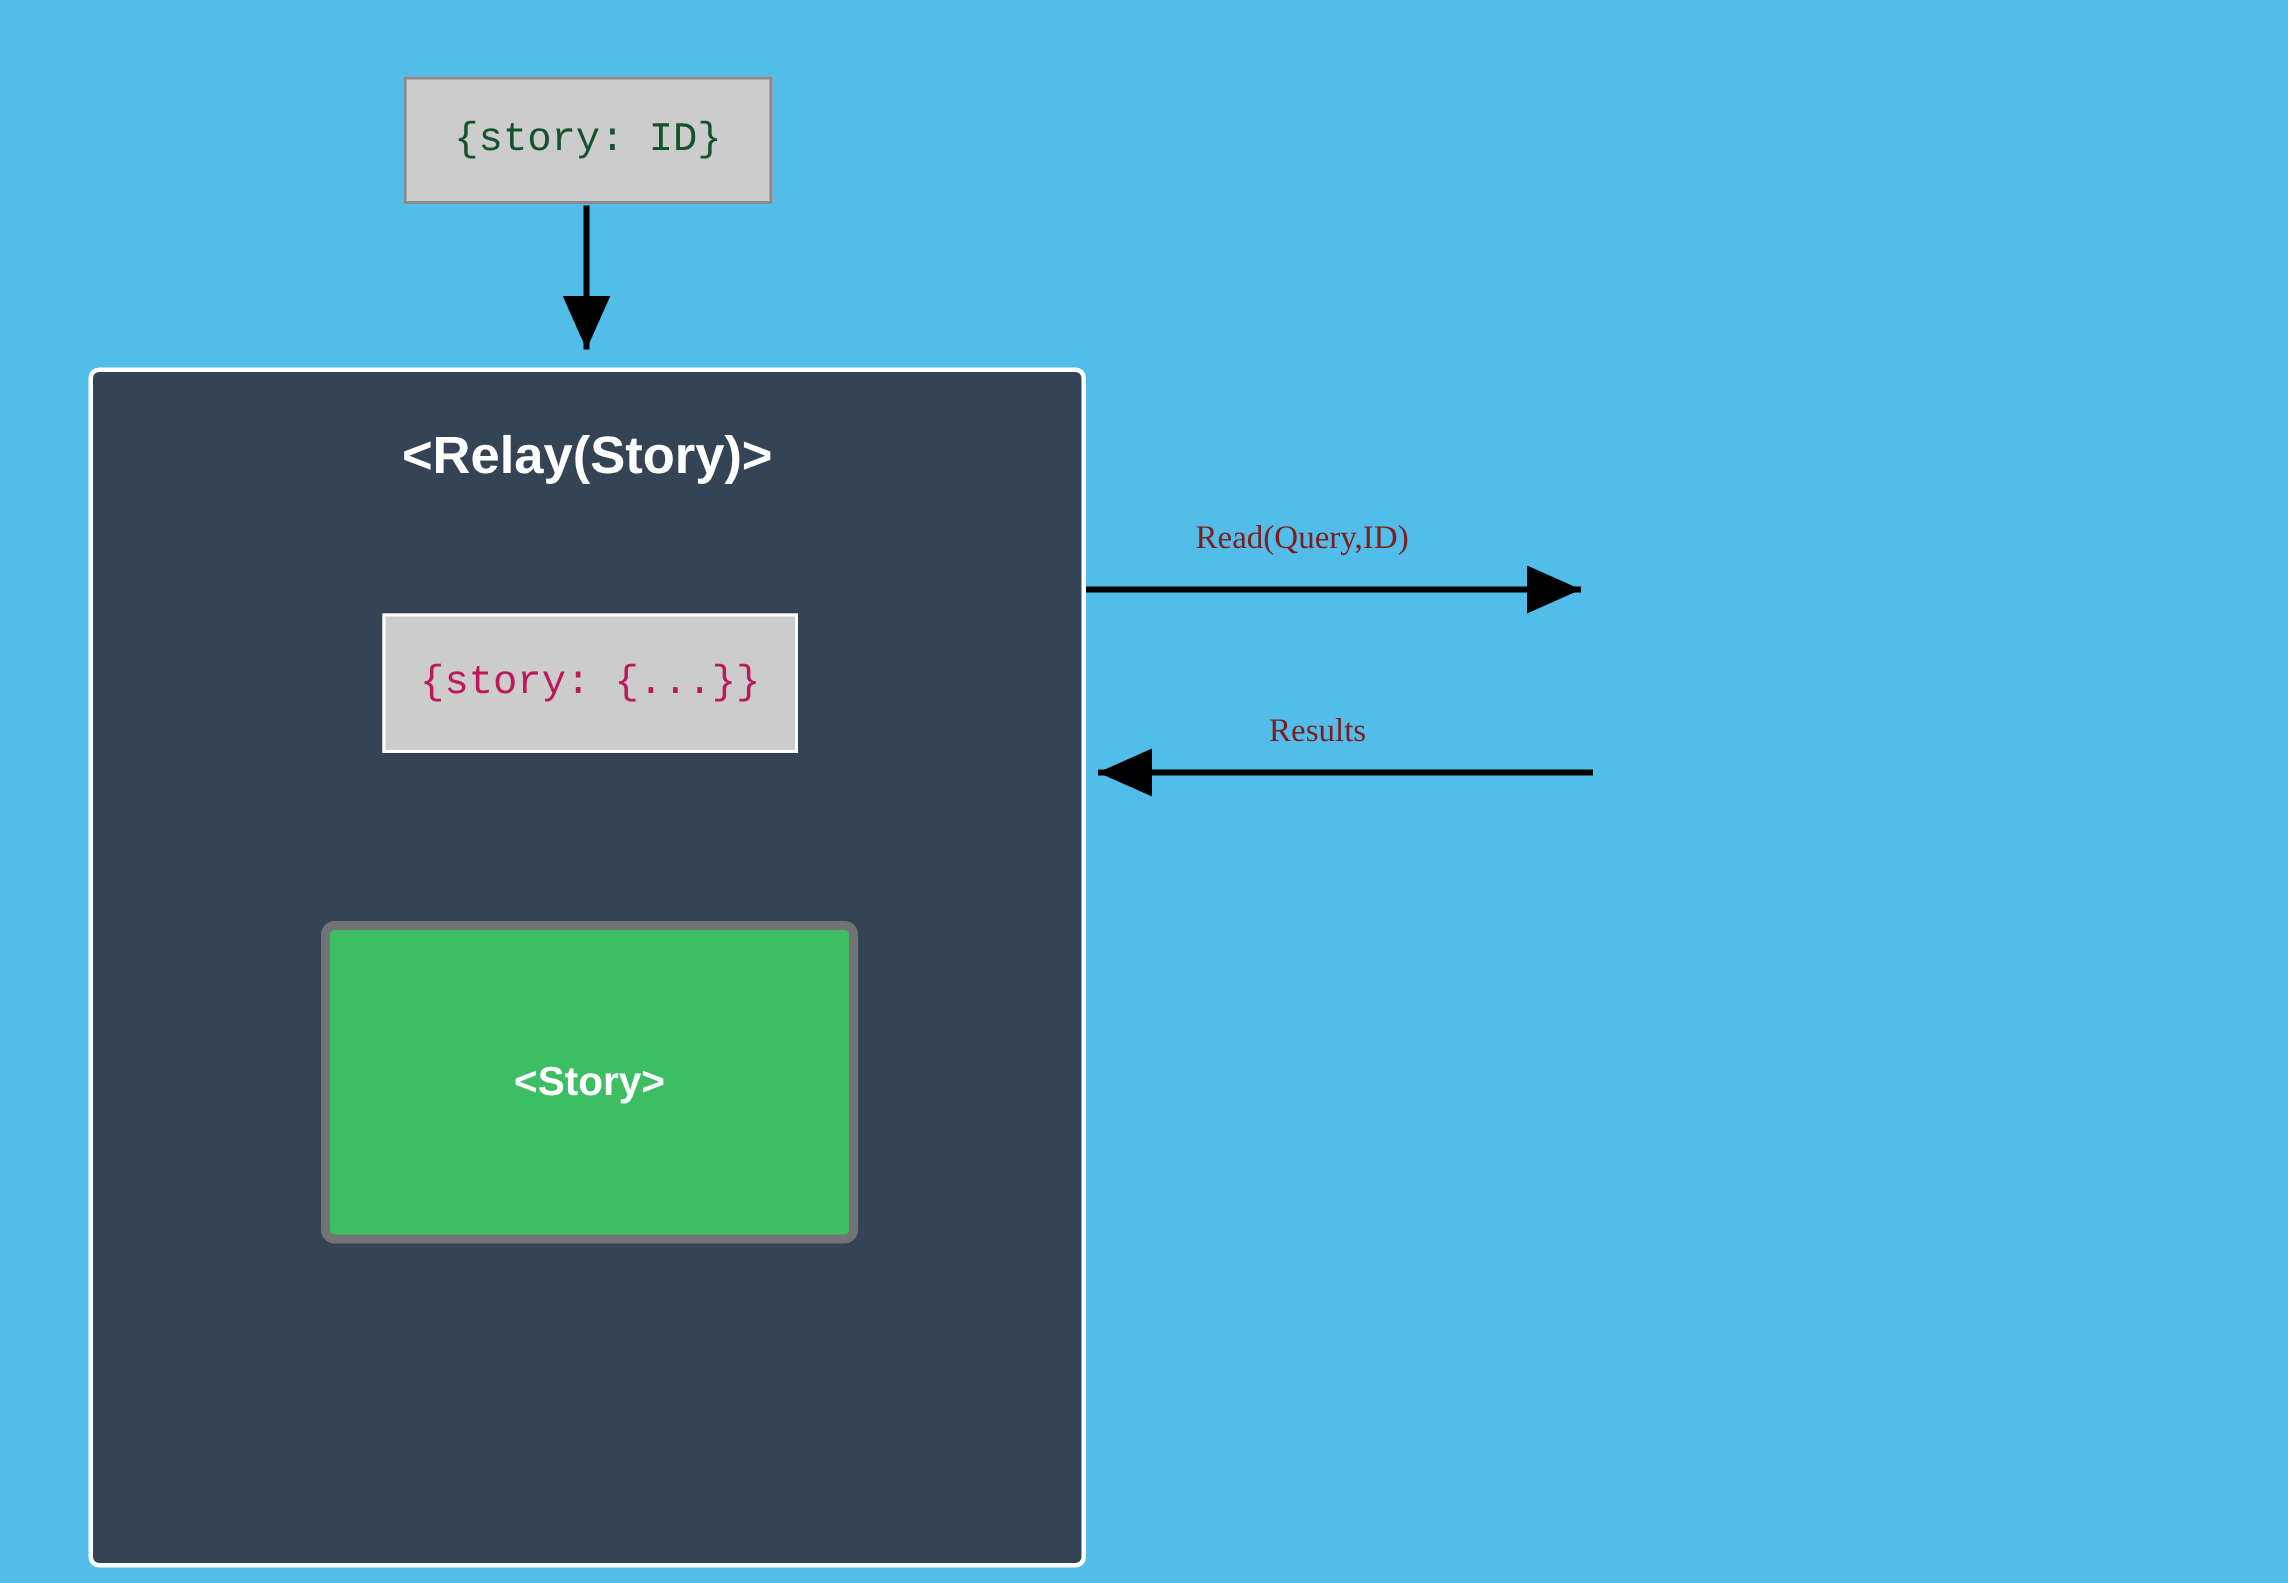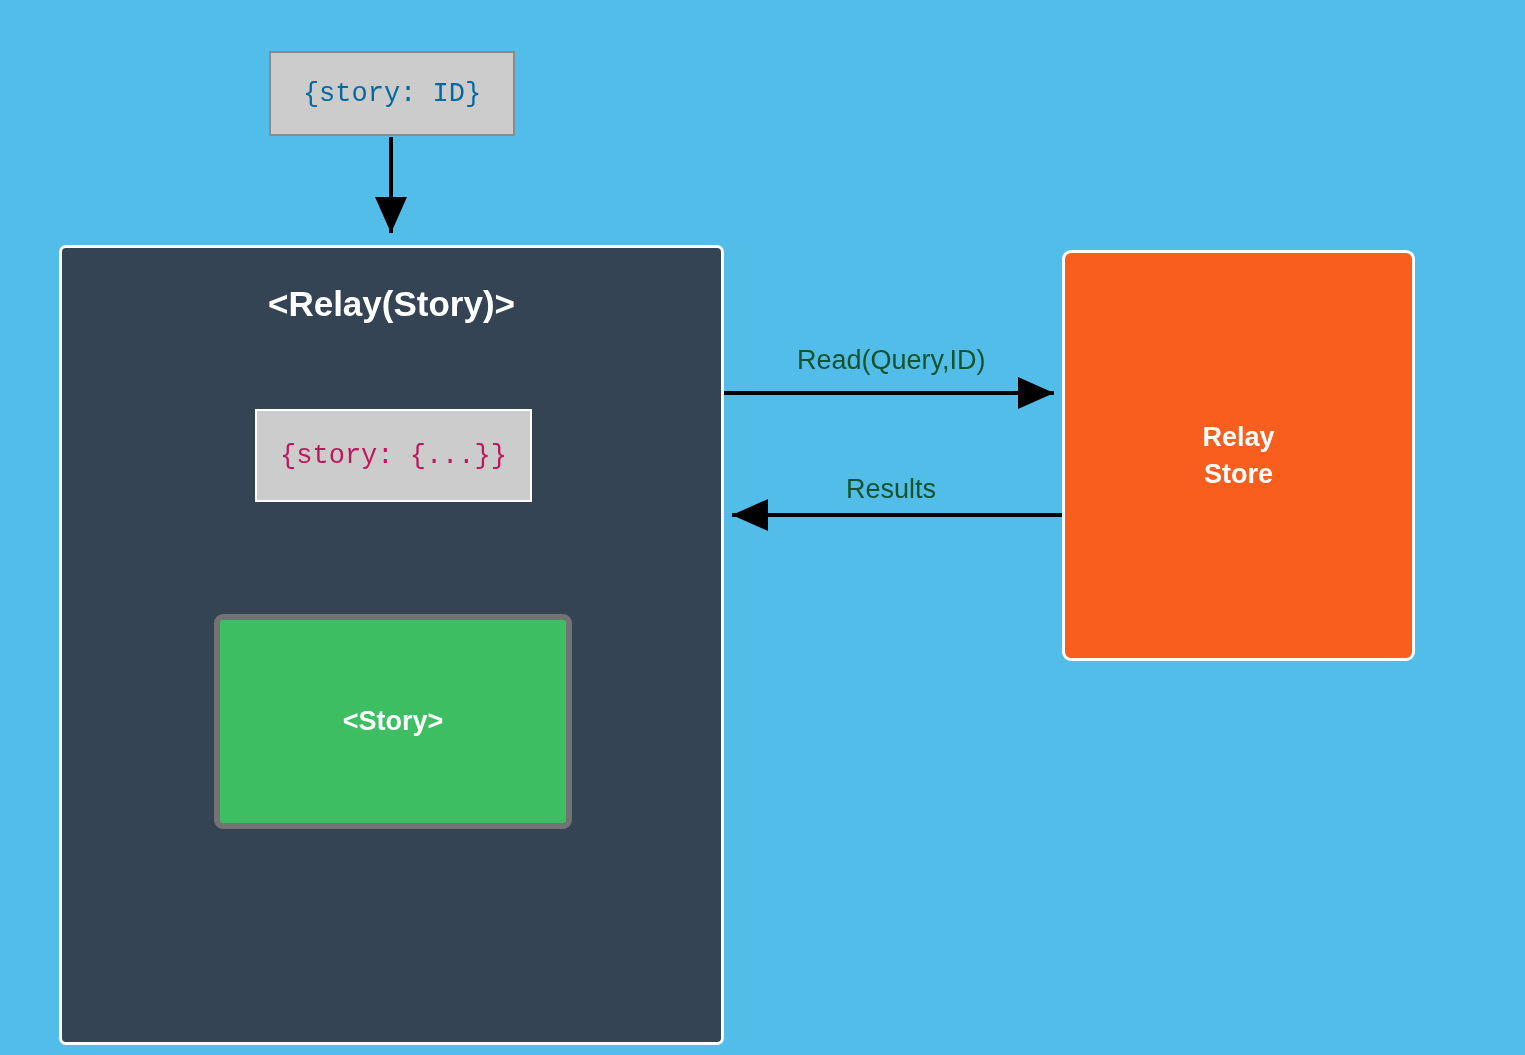--- a/index.html
+++ b/index.html
@@ -27,21 +27,21 @@
     align-items: center;
     justify-content: center;
     text-align: center;
   }
 
   
   .gray-box {
     background: #cccccc;
     border: 2px solid #8a8a8a;
     font-family: "Liberation Mono", "DejaVu Sans Mono", monospace;
-    color: #0369a1;
+    color: #14532d;
     letter-spacing: 0px;
   }
 
   
   .dark-box {
     background: #344455;
     border: 3px solid #ffffff;
     border-radius: 7px;
     display: block;
   }
@@ -91,23 +91,23 @@
     position: absolute;
     left: 0;
     top: 0;
     width: 1525px;
     height: 1055px;
     pointer-events: none;
   }
 
   .edge-label {
     position: absolute;
-    color: #14532d;
-    font-size: 27px;
-    font-family: Liberation Sans, sans-serif;
+    color: #7f1d1d;
+    font-size: 22px;
+    font-family: Liberation Serif, serif;
     white-space: nowrap;
   }
 </style>
 </head>
 <body>
 
 <div id="stage">
 
   <svg id="connectors" viewBox="0 0 1525 1055" width="1525" height="1055">
     <defs>
@@ -138,22 +138,18 @@
 
     <div class="box inner-gray" style="left:193px; top:161px; width:277px; height:93px; font-size:27px;">
       <span>{story: {...}}</span>
     </div>
 
     <div class="box green-box" style="left:152px; top:366px; width:358px; height:215px;">
       <span>&lt;Story&gt;</span>
     </div>
   </div>
 
-  <div class="box orange-box" style="left:1062px; top:250px; width:353px; height:411px; flex-direction:column;">
-    <span>Relay</span>
-    <span>Store</span>
-  </div>
 
   <div class="edge-label" style="left:797px; top:345px;">Read(Query,ID)</div>
 
   <div class="edge-label" style="left:846px; top:474px;">Results</div>
 
 </div>
 
 </body></html>

